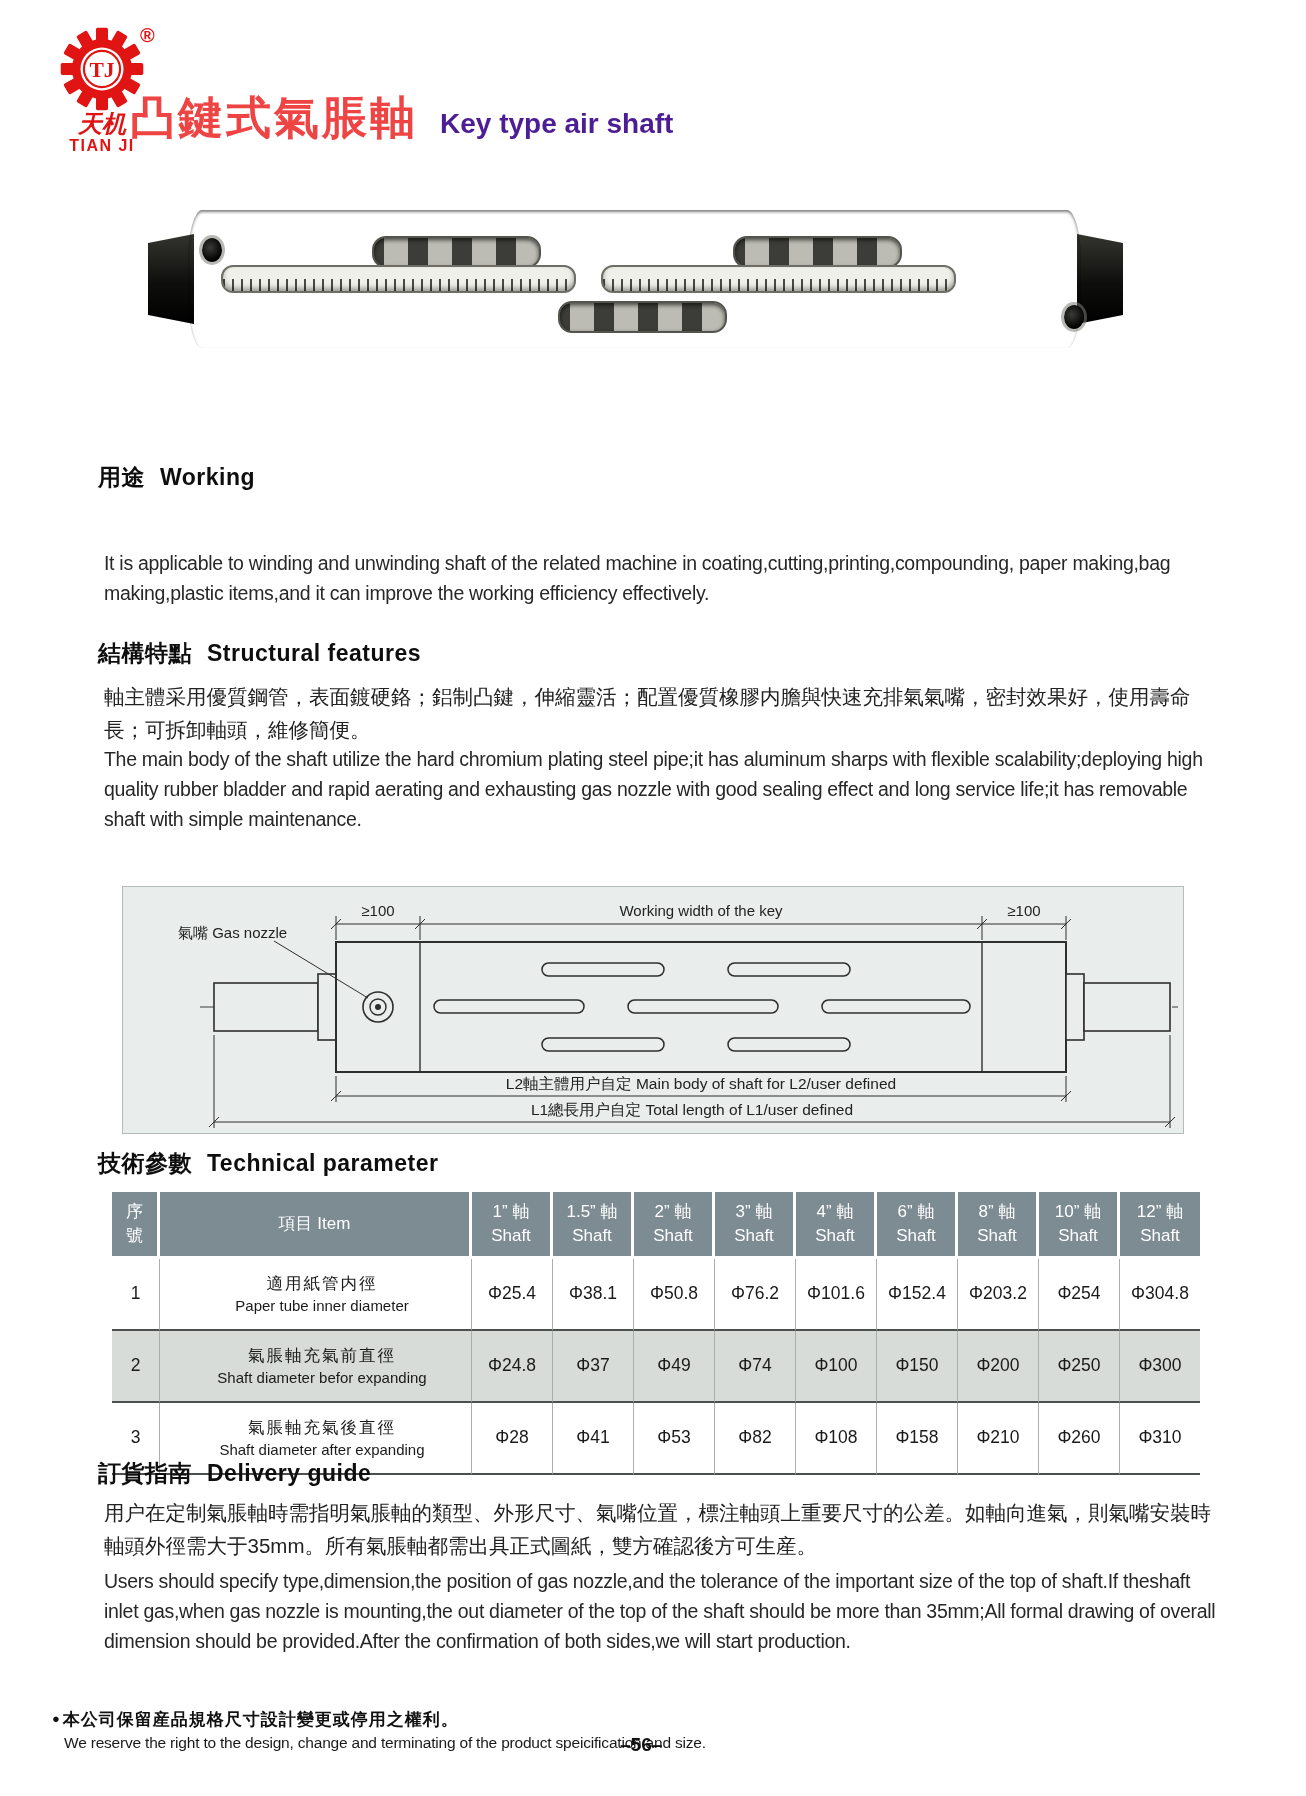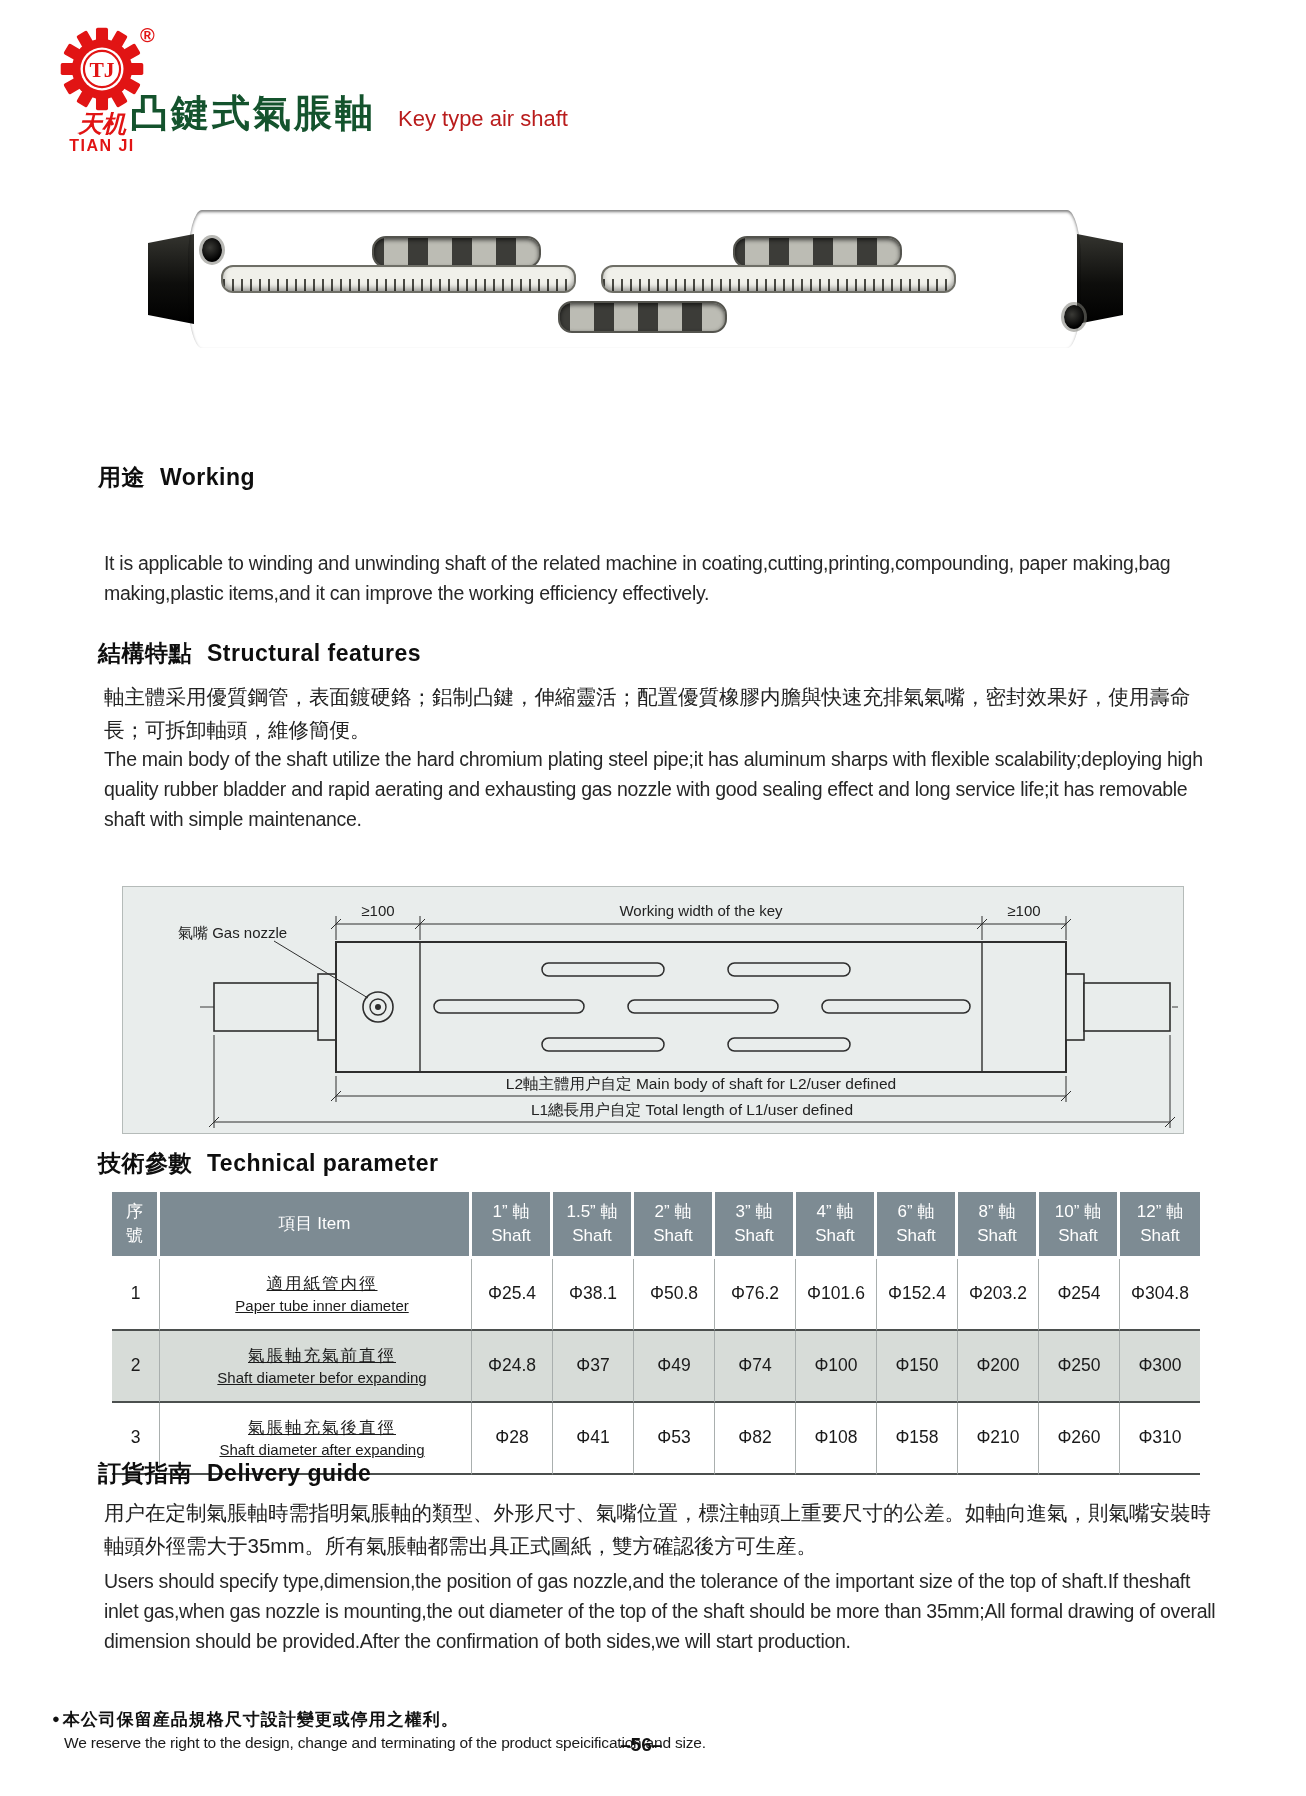--- a/index.html
+++ b/index.html
@@ -7,22 +7,22 @@
         font-family:"Liberation Sans",sans-serif;color:#1d1d1d;}
 
   
   .logo{position:absolute;left:44px;top:26px;width:116px;text-align:center;}
   .logo svg{display:block;margin:0 auto;width:86px;height:86px;}
   .logo .reg{position:absolute;left:96px;top:-2px;color:#e11414;font-size:20px;font-weight:bold;}
   .brand-cn{color:#e11414;font-size:24px;font-weight:bold;line-height:1.05;
             font-family:"Liberation Serif",serif;font-style:italic;}
   .brand-en{color:#e11414;font-size:16px;font-weight:bold;letter-spacing:1.5px;line-height:1.1;}
   .title-row{position:absolute;left:130px;top:88px;display:flex;align-items:baseline;gap:22px;}
-  .title-cn{font-size:38px;font-weight:bold;color:#14532d;letter-spacing:3px;}
-  .title-en{font-size:22px;font-weight:normal;color:#b91c1c;}
+  .title-cn{font-size:45px;font-weight:bold;color:#ef4444;letter-spacing:3px;}
+  .title-en{font-size:28px;font-weight:bold;color:#4c1d95;}
 
   
   .photo{position:absolute;left:148px;top:210px;width:975px;height:138px;}
   .cap{position:absolute;top:50%;transform:translateY(-50%);width:46px;height:90px;
        background:linear-gradient(180deg,#34342f,#0e0e0c 55%,#000);}
   .cap.left{left:0;clip-path:polygon(0 10%,100% 0,100% 100%,0 90%);}
   .cap.right{right:0;clip-path:polygon(0 0,100% 10%,100% 90%,0 100%);}
   .barrel{position:absolute;left:40px;right:42px;top:0;bottom:0;border-radius:14px/52px;
        background:linear-gradient(180deg,#44443f 0%,#9d9d98 5%,#e0e0db 19%,#f6f6f3 36%,
                   #ececе7 52%,#d8d8d2 70%,#aeaea8 88%,#6f6f67 100%);
@@ -54,21 +54,21 @@
   
   .param-table{position:absolute;left:112px;top:1192px;width:1088px;border-collapse:separate;
         border-spacing:0;table-layout:fixed;}
   .param-table th{background:#7d8b93;color:#fff;font-weight:normal;font-size:17px;line-height:1.4;
         padding:8px 2px;border-right:3px solid #fff;border-bottom:3px solid #fff;vertical-align:middle;text-align:center;}
   .param-table th:last-child{border-right:none;}
   .param-table td{border-bottom:2px solid #4b4f4e;border-right:1px solid #a9afae;height:68px;
         font-size:17.5px;text-align:center;vertical-align:middle;background:#fff;color:#1a1a1a;}
   .param-table td:last-child{border-right:none;}
   .param-table tr.shaded td{background:#d7dcd8;}
-  .td-item{text-align:right;padding-left:14px;text-decoration:underline;}
+  .td-item{text-align:right;padding-left:14px;}
   .item-cn{font-size:16.5px;letter-spacing:2px;line-height:1.5;}
   .item-en{font-size:15px;letter-spacing:0;line-height:1.4;}
 
   
   .footer{position:absolute;left:52px;top:1708px;width:1200px;}
   .f-cn{font-size:17px;font-weight:bold;color:#111;letter-spacing:1px;}
   .f-cn .bullet{font-size:13px;vertical-align:2px;margin-right:2px;}
   .f-en{font-size:15.5px;color:#1a1a1a;margin-top:3px;margin-left:12px;letter-spacing:-0.2px;}
   .pagenum{position:absolute;left:568px;top:26px;font-size:19px;font-weight:bold;color:#111;}
 </style>

